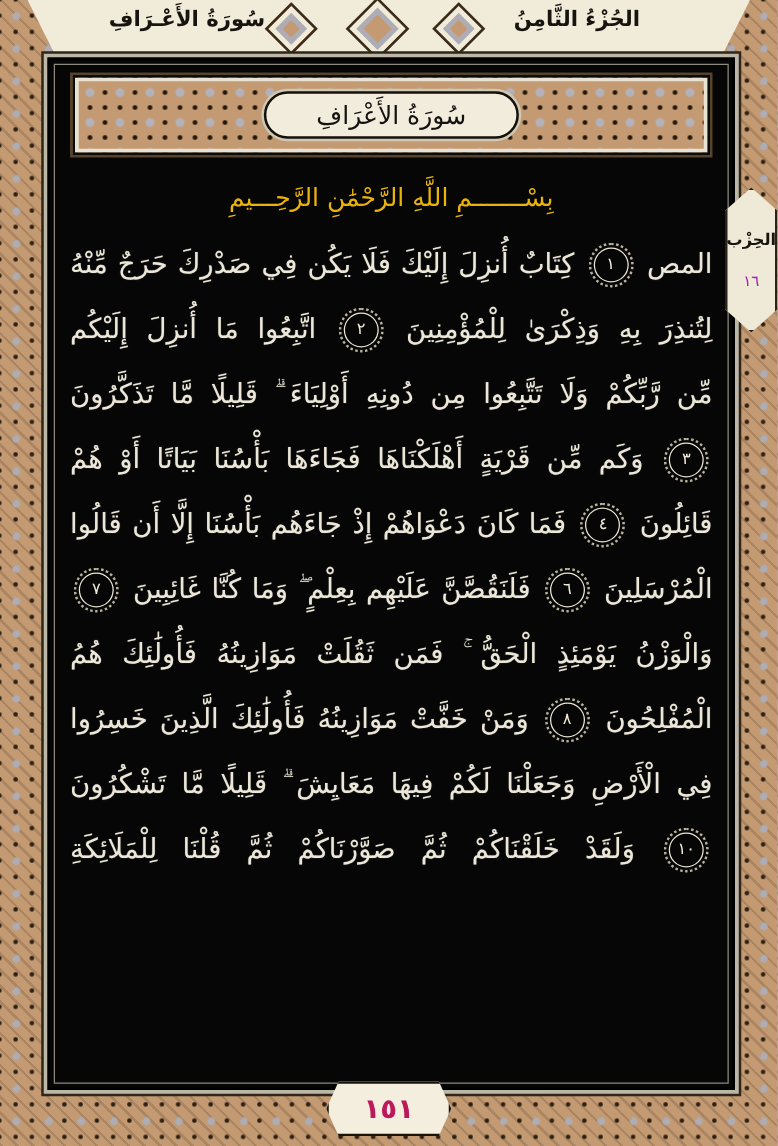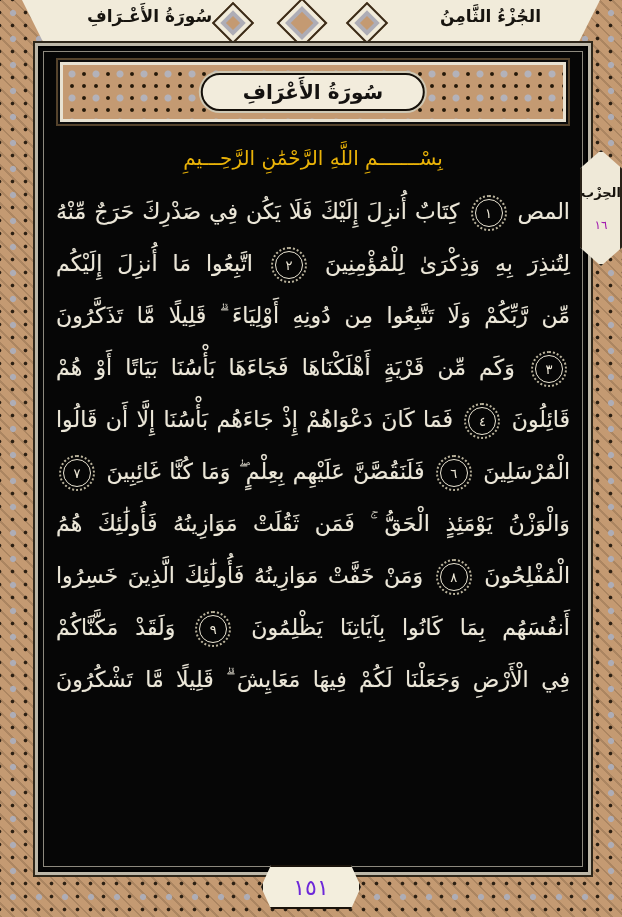--- a/index.html
+++ b/index.html
@@ -19,21 +19,21 @@
     position:absolute;top:0;left:22px;right:22px;height:46px;
     background:#f1ebda;
     clip-path:polygon(0 0,100% 0,96% 100%,4% 100%);
     box-shadow:0 2px 0 #8a8578;
   }
   .header-label{
     position:absolute;top:6px;font-weight:bold;font-size:17px;color:#17140f;
     white-space:nowrap;
   }
   .header-label.left{left:65px;}
-  .header-label.right{right:59px;}
+  .header-label.right{right:88px;}
   .band-ornament{
     position:absolute;top:8px;width:26px;height:26px;background:#c49a72;
     transform:rotate(45deg);border:2px solid #3a2c1a;
     box-shadow:inset 0 0 0 4px #f1ebda, inset 0 0 0 8px #aeadb6;
   }
   .band-ornament.o1{left:196px;}
   .band-ornament.o2{left:262px;top:5px;width:32px;height:32px;}
   .band-ornament.o3{left:330px;}
   
   .black-page{
@@ -52,21 +52,21 @@
     background-image:
       radial-gradient(circle,#b3b2ba 0 3px, rgba(0,0,0,0) 4px),
       radial-gradient(circle,#241808 0 1.4px, rgba(0,0,0,0) 2.4px);
     background-size:24px 24px,12px 12px;background-position:0 0,6px 6px;
     border:2px solid #0b0b0b;
     box-shadow:inset 0 0 0 3px #e8e2d2,0 0 0 2px #55432c;
   }
   .cartouche{
     position:absolute;left:50%;top:50%;transform:translate(-50%,-50%);
     padding:5px 40px;background:#f2ecdc;border:2px solid #15100a;border-radius:26px;
-    font-size:20px;font-weight:bold;color:#141210;white-space:nowrap;
+    font-size:20px;font-weight:normal;color:#141210;white-space:nowrap;
     box-shadow:0 0 0 2px #cfc8b4;
   }
   
   .bismillah{
     margin-top:10px;height:48px;line-height:48px;text-align:center;
     color:#eab308;font-size:20px;letter-spacing:.5px;
   }
   
   #quran-lines{margin:4px 16px 0;}
   .qline{
@@ -91,21 +91,21 @@
     gap:18px;box-sizing:border-box;
   }
   .hizb-label{font-size:13px;font-weight:bold;color:#17130d;}
   .hizb-num{font-size:12px;color:#a21caf;}
   
   .pagenum{
     position:absolute;bottom:8px;left:50%;transform:translateX(-50%);
     width:96px;height:40px;background:#f3eedd;border:2px solid #1a130b;
     clip-path:polygon(10% 0,90% 0,100% 50%,90% 100%,10% 100%,0 50%);
     display:flex;align-items:center;justify-content:center;
-    font-size:22px;font-weight:normal;color:#6d28d9;
+    font-size:22px;font-weight:bold;color:#be185d;
   }
 </style>
 </head>
 <body>
 
 <div class="page">
 
   <div class="top-band">
     <div class="header-label left">سُورَةُ الأَعْـرَافِ</div>
     <div class="header-label right">الجُزْءُ الثَّامِنُ</div>
@@ -121,22 +121,22 @@
     <div class="bismillah">بِسْـــــــمِ اللَّهِ الرَّحْمَٰنِ الرَّحِـــيمِ</div>
     <div id="quran-lines">
         <div class="qline"><span>المص</span> <span class="ayah">١</span> <span>كِتَابٌ أُنزِلَ إِلَيْكَ فَلَا يَكُن فِي صَدْرِكَ حَرَجٌ مِّنْهُ</span></div>
         <div class="qline"><span>لِتُنذِرَ بِهِ وَذِكْرَىٰ لِلْمُؤْمِنِينَ</span> <span class="ayah">٢</span> <span>اتَّبِعُوا مَا أُنزِلَ إِلَيْكُم</span></div>
         <div class="qline"><span>مِّن رَّبِّكُمْ وَلَا تَتَّبِعُوا مِن دُونِهِ أَوْلِيَاءَ ۗ قَلِيلًا مَّا تَذَكَّرُونَ</span></div>
         <div class="qline"><span class="ayah">٣</span> <span>وَكَم مِّن قَرْيَةٍ أَهْلَكْنَاهَا فَجَاءَهَا بَأْسُنَا بَيَاتًا أَوْ هُمْ</span></div>
         <div class="qline"><span>قَائِلُونَ</span> <span class="ayah">٤</span> <span>فَمَا كَانَ دَعْوَاهُمْ إِذْ جَاءَهُم بَأْسُنَا إِلَّا أَن قَالُوا</span></div>
         <div class="qline"><span>الْمُرْسَلِينَ</span> <span class="ayah">٦</span> <span>فَلَنَقُصَّنَّ عَلَيْهِم بِعِلْمٍ ۖ وَمَا كُنَّا غَائِبِينَ</span> <span class="ayah">٧</span></div>
         <div class="qline"><span>وَالْوَزْنُ يَوْمَئِذٍ الْحَقُّ ۚ فَمَن ثَقُلَتْ مَوَازِينُهُ فَأُولَٰئِكَ هُمُ</span></div>
         <div class="qline"><span>الْمُفْلِحُونَ</span> <span class="ayah">٨</span> <span>وَمَنْ خَفَّتْ مَوَازِينُهُ فَأُولَٰئِكَ الَّذِينَ خَسِرُوا</span></div>
-        <div class="qline"><span>أَنفُسَهُم بِمَا كَانُوا بِآيَاتِنَا يَظْلِمُونَ</span> <span class="ayah">٩</span> <span>وَلَقَدْ مَكَّنَّاكُمْ</span></div>
         <div class="qline"><span>فِي الْأَرْضِ وَجَعَلْنَا لَكُمْ فِيهَا مَعَايِشَ ۗ قَلِيلًا مَّا تَشْكُرُونَ</span></div>
+        <div class="qline"><span class="ayah">١٠</span> <span>وَلَقَدْ خَلَقْنَاكُمْ ثُمَّ صَوَّرْنَاكُمْ ثُمَّ قُلْنَا لِلْمَلَائِكَةِ</span></div>
       </div>
   </div>
 
   <div class="hizb">
     <div class="hizb-label">الحِزْب</div>
     <div class="hizb-num">١٦</div>
   </div>
 
   <div class="pagenum">
     <span>١٥١</span>

